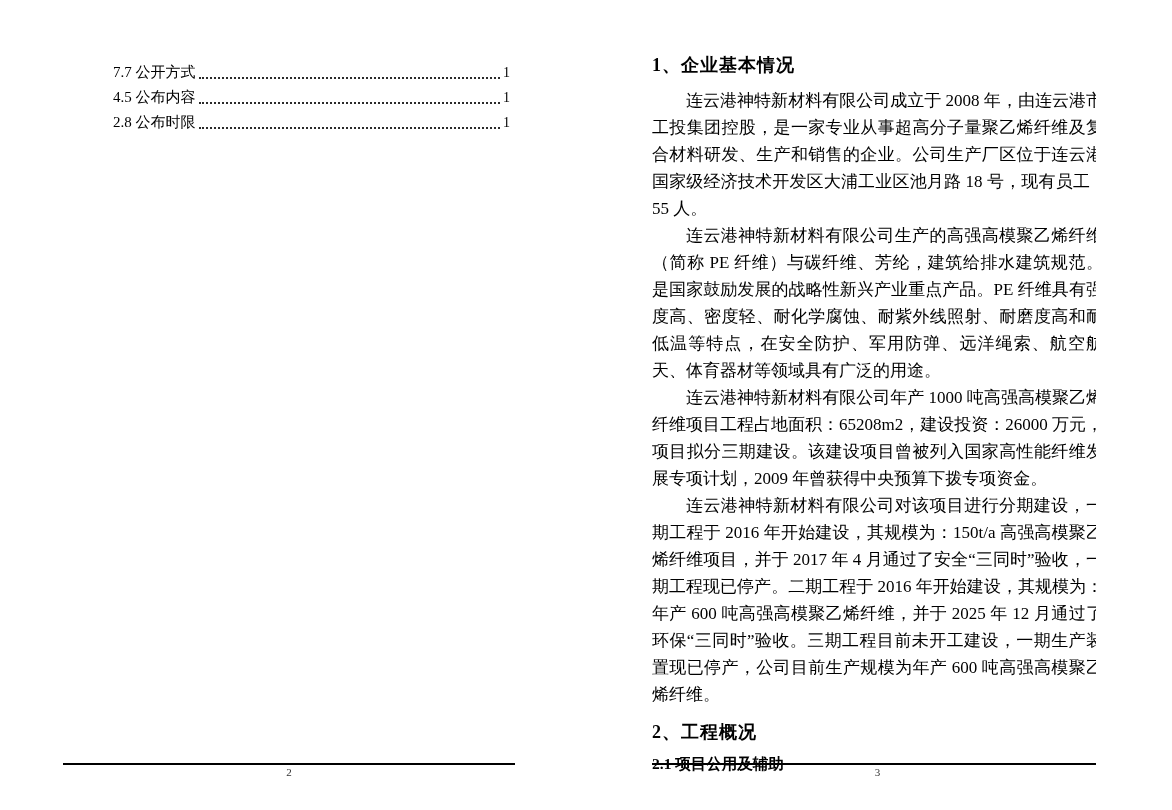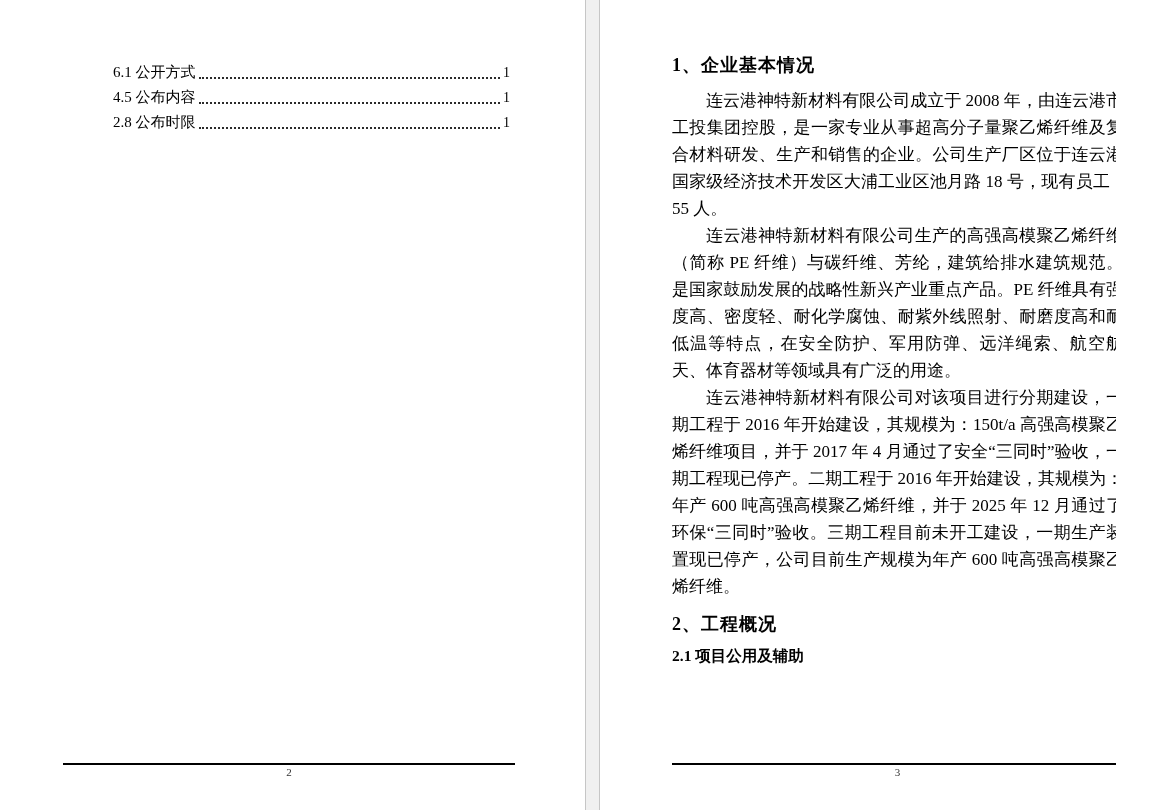--- a/index.html
+++ b/index.html
@@ -14,21 +14,21 @@
   .spread { position: relative; width: 1172px; height: 810px; background: #ffffff; }
 
   .page-gap {
     position: absolute; left: 585px; top: 0; width: 15px; height: 810px;
     background: #f0f0f0;
     border-left: 1px solid #c6c6c6; border-right: 1px solid #c6c6c6;
   }
 
   .page { position: absolute; top: 0; height: 810px; background: #ffffff; overflow: hidden; }
   .page-left  { left: 0; width: 585px; }
-  .page-right { left: 600px; width: 516px; }
+  .page-right { left: 580px; width: 516px; }
 
   
   .toc {
     position: absolute; left: 113px; top: 60px; width: 397px;
     font-size: 15px;
   }
   .toc-row {
     display: flex; align-items: flex-end;
     height: 25px; line-height: 25px;
     white-space: nowrap;
@@ -74,21 +74,21 @@
   .u { text-decoration: underline; text-underline-offset: 3px; }
 </style>
 </head>
 <body>
 
 <div class="spread">
 
   <div class="page page-left">
     <div class="toc">
       <div class="toc-row">
-        <span class="toc-label">6.1 公开方式</span>
+        <span class="toc-label">7.7 公开方式</span>
         <span class="toc-leader"></span>
         <span class="toc-page">1</span>
       </div>
       <div class="toc-row">
         <span class="toc-label">4.5 公布内容</span>
         <span class="toc-leader"></span>
         <span class="toc-page">1</span>
       </div>
       <div class="toc-row">
         <span class="toc-label">2.8 公布时限</span>
@@ -103,20 +103,21 @@
 
   <div class="page-gap"></div>
 
   <div class="page page-right">
     <div class="doc-body">
 
       <div class="h-sec">1、企业基本情况</div>
 
       <p>连云港神特新材料有限公司成立于 2008 年，由连云港市工投集团控股，是一家专业从事超高分子量聚乙烯纤维及复合材料研发、生产和销售的企业。公司生产厂区位于连云港国家级经济技术开发区大浦工业区池月路 18 号，现有员工 155 人。</p>
       <p>连云港神特新材料有限公司生产的高强高模聚乙烯纤维（简称 PE 纤维）与碳纤维、芳纶，建筑给排水建筑规范。是国家鼓励发展的战略性新兴产业重点产品。PE 纤维具有强度高、密度轻、耐化学腐蚀、耐紫外线照射、耐磨度高和耐低温等特点，在安全防护、军用防弹、远洋绳索、航空航天、体育器材等领域具有广泛的用途。</p>
+      <p>连云港神特新材料有限公司年产 1000 吨高强高模聚乙烯纤维项目工程占地面积：65208m2，建设投资：26000 万元，项目拟分三期建设。该建设项目曾被列入国家高性能纤维发展专项计划，2009 年曾获得中央预算下拨专项资金。</p>
       <p>连云港神特新材料有限公司对该项目进行分期建设，一期工程于 2016 年开始建设，其规模为：150t/a 高强高模聚乙烯纤维项目，并于 2017 年 4 月通过了安全“三同时”验收，一期工程现已停产。二期工程于 2016 年开始建设，其规模为：年产 600 吨高强高模聚乙烯纤维，并于 2025 年 12 月通过了环保“三同时”验收。三期工程目前未开工建设，一期生产装置现已停产，公司目前生产规模为年产 600 吨高强高模聚乙烯纤维。</p>
 
       <div class="h-sec h-sec2">2、工程概况</div>
 
       <div class="h-sub">2.1 项目公用及辅助</div>
 
     </div>
 
     <div class="footer-rule footer-rule-right"></div>
     <div class="footer-num footer-num-right">3</div>

